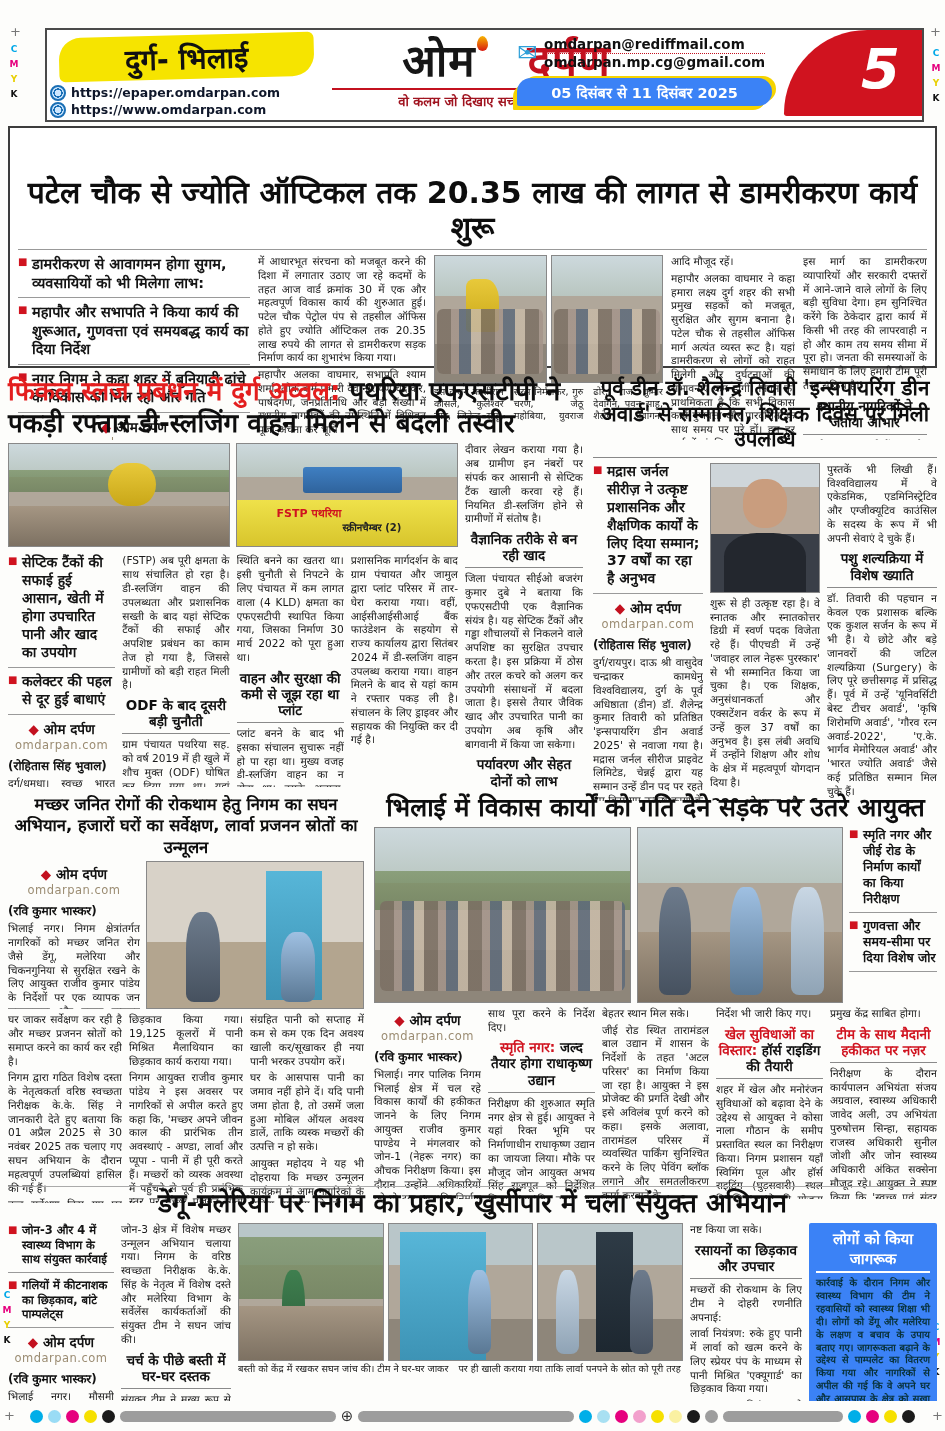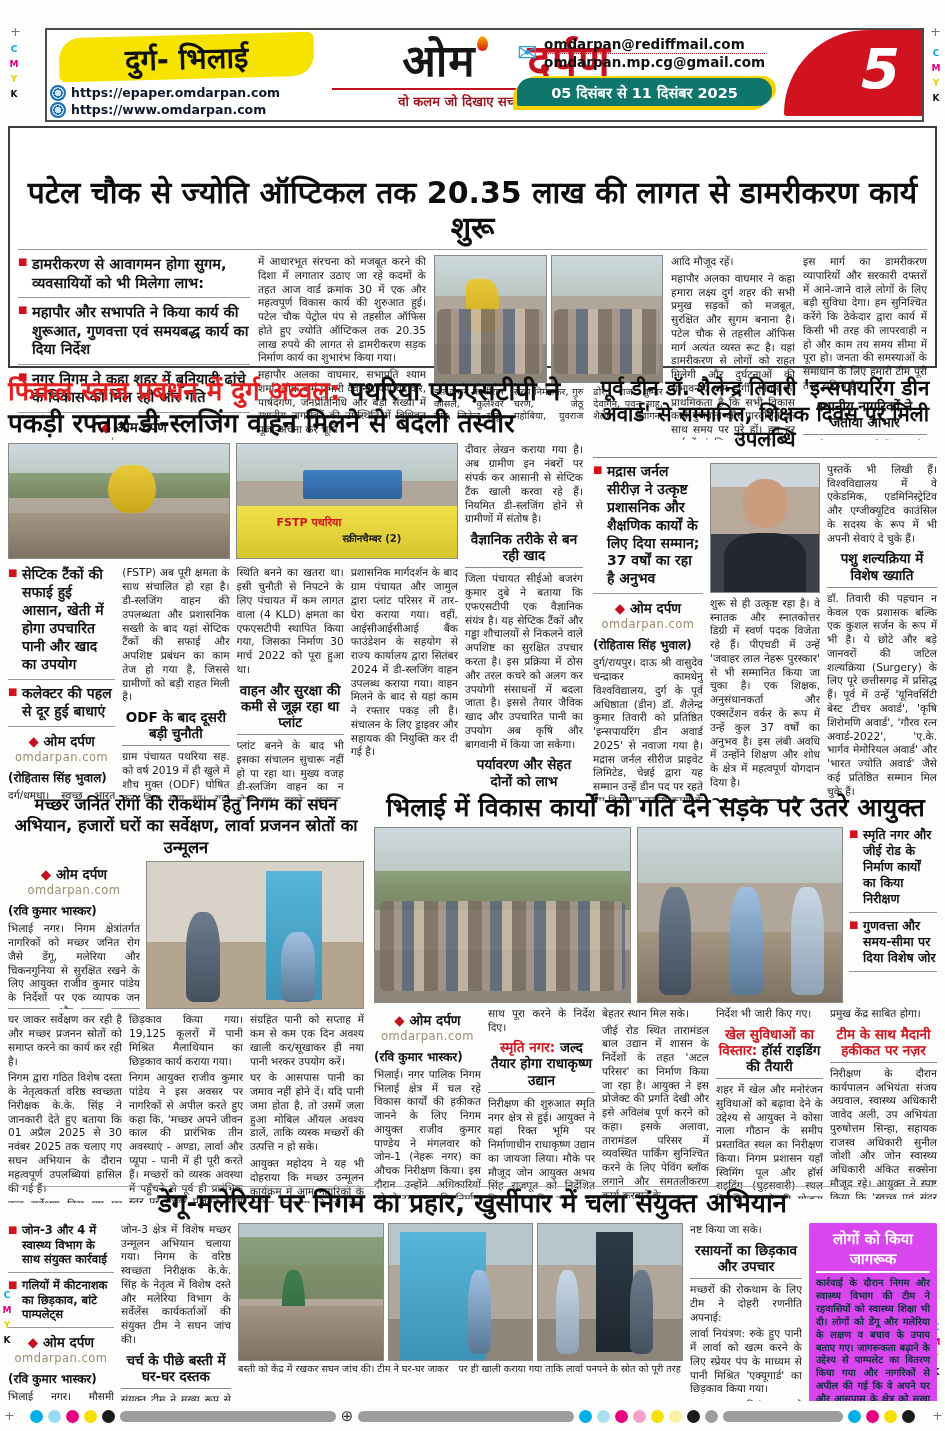--- a/index.html
+++ b/index.html
@@ -24,21 +24,21 @@
   .mh-logo .w1{color:#161616}.mh-logo .w2{color:#c3111f}
   .flame{display:inline-block;width:11px;height:15px;background:linear-gradient(#f7b500,#d81a12);
          border-radius:50% 50% 50% 50%/60% 60% 40% 40%;vertical-align:top;margin:0 1px;}
   .mh-tagline{margin-top:2px;border-top:2px solid #c3111f;padding-top:2px;
               font-size:13px;font-weight:bold;color:#a01420;}
   .mh-right{position:absolute;right:150px;top:6px;width:255px;}
   .mh-mails{display:flex;gap:7px;align-items:center;}
   .env-icon{color:#2e9fd8;font-size:24px;line-height:24px;}
   .mails{font-size:13.5px;font-weight:bold;color:#111;text-align:left;}
   .mails .m1{border-bottom:1px dotted #c3111f;padding-bottom:1px;}
-  .date-pill{margin-top:8px;position:relative;background:#0f766e;color:#fff;font-size:14.5px;font-weight:bold;
+  .date-pill{margin-top:8px;position:relative;background:#3b82f6;color:#fff;font-size:14.5px;font-weight:bold;
              border-radius:14px 14px 14px 2px;padding:4px 16px;text-align:center;
              box-shadow:-5px 5px 0 -1px #f6d400, 5px -3px 0 -1px #f6d400;}
   .pageno{position:absolute;right:0;top:0;width:138px;height:86px;background:#d0131f;
           border-radius:120px 0 0 4px;}
   .pageno span{position:absolute;right:22px;top:6px;color:#fff;font-size:56px;font-weight:bold;font-style:italic;}
   
   .blk{margin:0 0 3px 0;}
   .blk.p{font-size:10.6px;line-height:1.3;text-align:justify;color:#191919;}
   .blk.b{position:relative;padding-left:14px;font-size:14px;line-height:1.28;font-weight:bold;color:#141414;
          border-bottom:1px solid #9a9a9a;padding-bottom:5px;margin-bottom:5px;}
@@ -81,21 +81,21 @@
   .a1-photowrap{display:flex;flex-direction:column;gap:3px;}
   .a1-photos{display:flex;gap:4px;height:128px;}
   .a1-photos .photo{flex:1;}
   .a1-cap{columns:3;column-gap:10px;height:46px;overflow:hidden;}
   
   .row2{position:absolute;left:8px;top:376px;width:929px;height:412px;display:grid;
         grid-template-columns:575px 1fr;gap:10px;}
   .a2-headline{font-size:26px;font-weight:bold;line-height:1.22;color:#0d0d0d;}
   .a2-headline .red{color:#e31e1e;}
   .a2-body{display:grid;grid-template-columns:1fr 1fr 1fr 1fr 118px;grid-auto-rows:min-content;gap:7px;margin-top:4px;}
-  .a2-photos{grid-column:1/5;display:flex;gap:6px;height:116px;}
+  .a2-photos{grid-column:1/5;display:flex;gap:6px;height:104px;}
   .a2-photos .photo{flex:1;}
   .a2-c5{grid-column:5;grid-row:1/3;height:344px;}
   .a2-col{height:233px;}
   .a3-headline{font-size:20.5px;font-weight:bold;text-align:center;line-height:1.25;color:#0d0d0d;
                border-bottom:1.5px solid #888;padding-bottom:4px;}
   .a3-body{display:grid;grid-template-columns:1fr 1fr 1fr;gap:7px;margin-top:5px;height:338px;}
   .a3-photo{height:128px;margin-bottom:4px;background:linear-gradient(#cfd6da 0 18%, #b8a99a 18% 55%, #3a3f48 55%);}
   .a3-photo .face{position:absolute;left:30%;top:12%;width:40%;height:38%;border-radius:45%;background:#c99d7e;}
   .a3-photo .body2{position:absolute;left:12%;bottom:0;width:76%;height:46%;border-radius:40% 40% 0 0;background:#23272e;}
   
@@ -111,21 +111,21 @@
   .a5-cols{display:grid;grid-template-columns:repeat(5,1fr);gap:7px;margin-top:4px;height:192px;}
   
   .a6{position:absolute;left:8px;top:1186px;width:929px;height:218px;border-top:1px solid #aaa;padding-top:2px;}
   .a6-headline{font-size:26px;font-weight:bold;text-align:center;color:#0d0d0d;line-height:1.15;}
   .a6-body{display:grid;grid-template-columns:106px 110px 1fr 112px 128px;gap:7px;margin-top:4px;height:178px;}
   .a6 .blk.b{font-size:11.5px;}
   .a6-photostack{display:flex;flex-direction:column;gap:2px;}
   .a6-photos{display:flex;gap:4px;height:138px;}
   .a6-photos .photo{flex:1;}
   .a6-caps{display:flex;gap:10px;}
-  .greenbox{background:#d946ef;color:#08323b;padding:5px 7px;border-radius:2px;}
+  .greenbox{background:#3b82f6;color:#08323b;padding:5px 7px;border-radius:2px;}
   .greenbox .gb-title{color:#fff;font-size:15px;font-weight:bold;text-align:center;
                       border-bottom:2px solid #fff;padding-bottom:3px;margin-bottom:4px;}
   .greenbox .gb-text{font-size:9.8px;line-height:1.32;text-align:justify;font-weight:bold;}
   
   .printbar{position:absolute;left:30px;right:30px;top:1409px;height:14px;display:flex;align-items:center;gap:5px;}
   .pb-dot{width:13px;height:13px;border-radius:50%;}
   .pb-bar{height:11px;background:#9d9d9d;border-radius:6px;flex:1;}
   .pb-reg{font-size:15px;color:#333;line-height:14px;}
 </style>
 </head>

